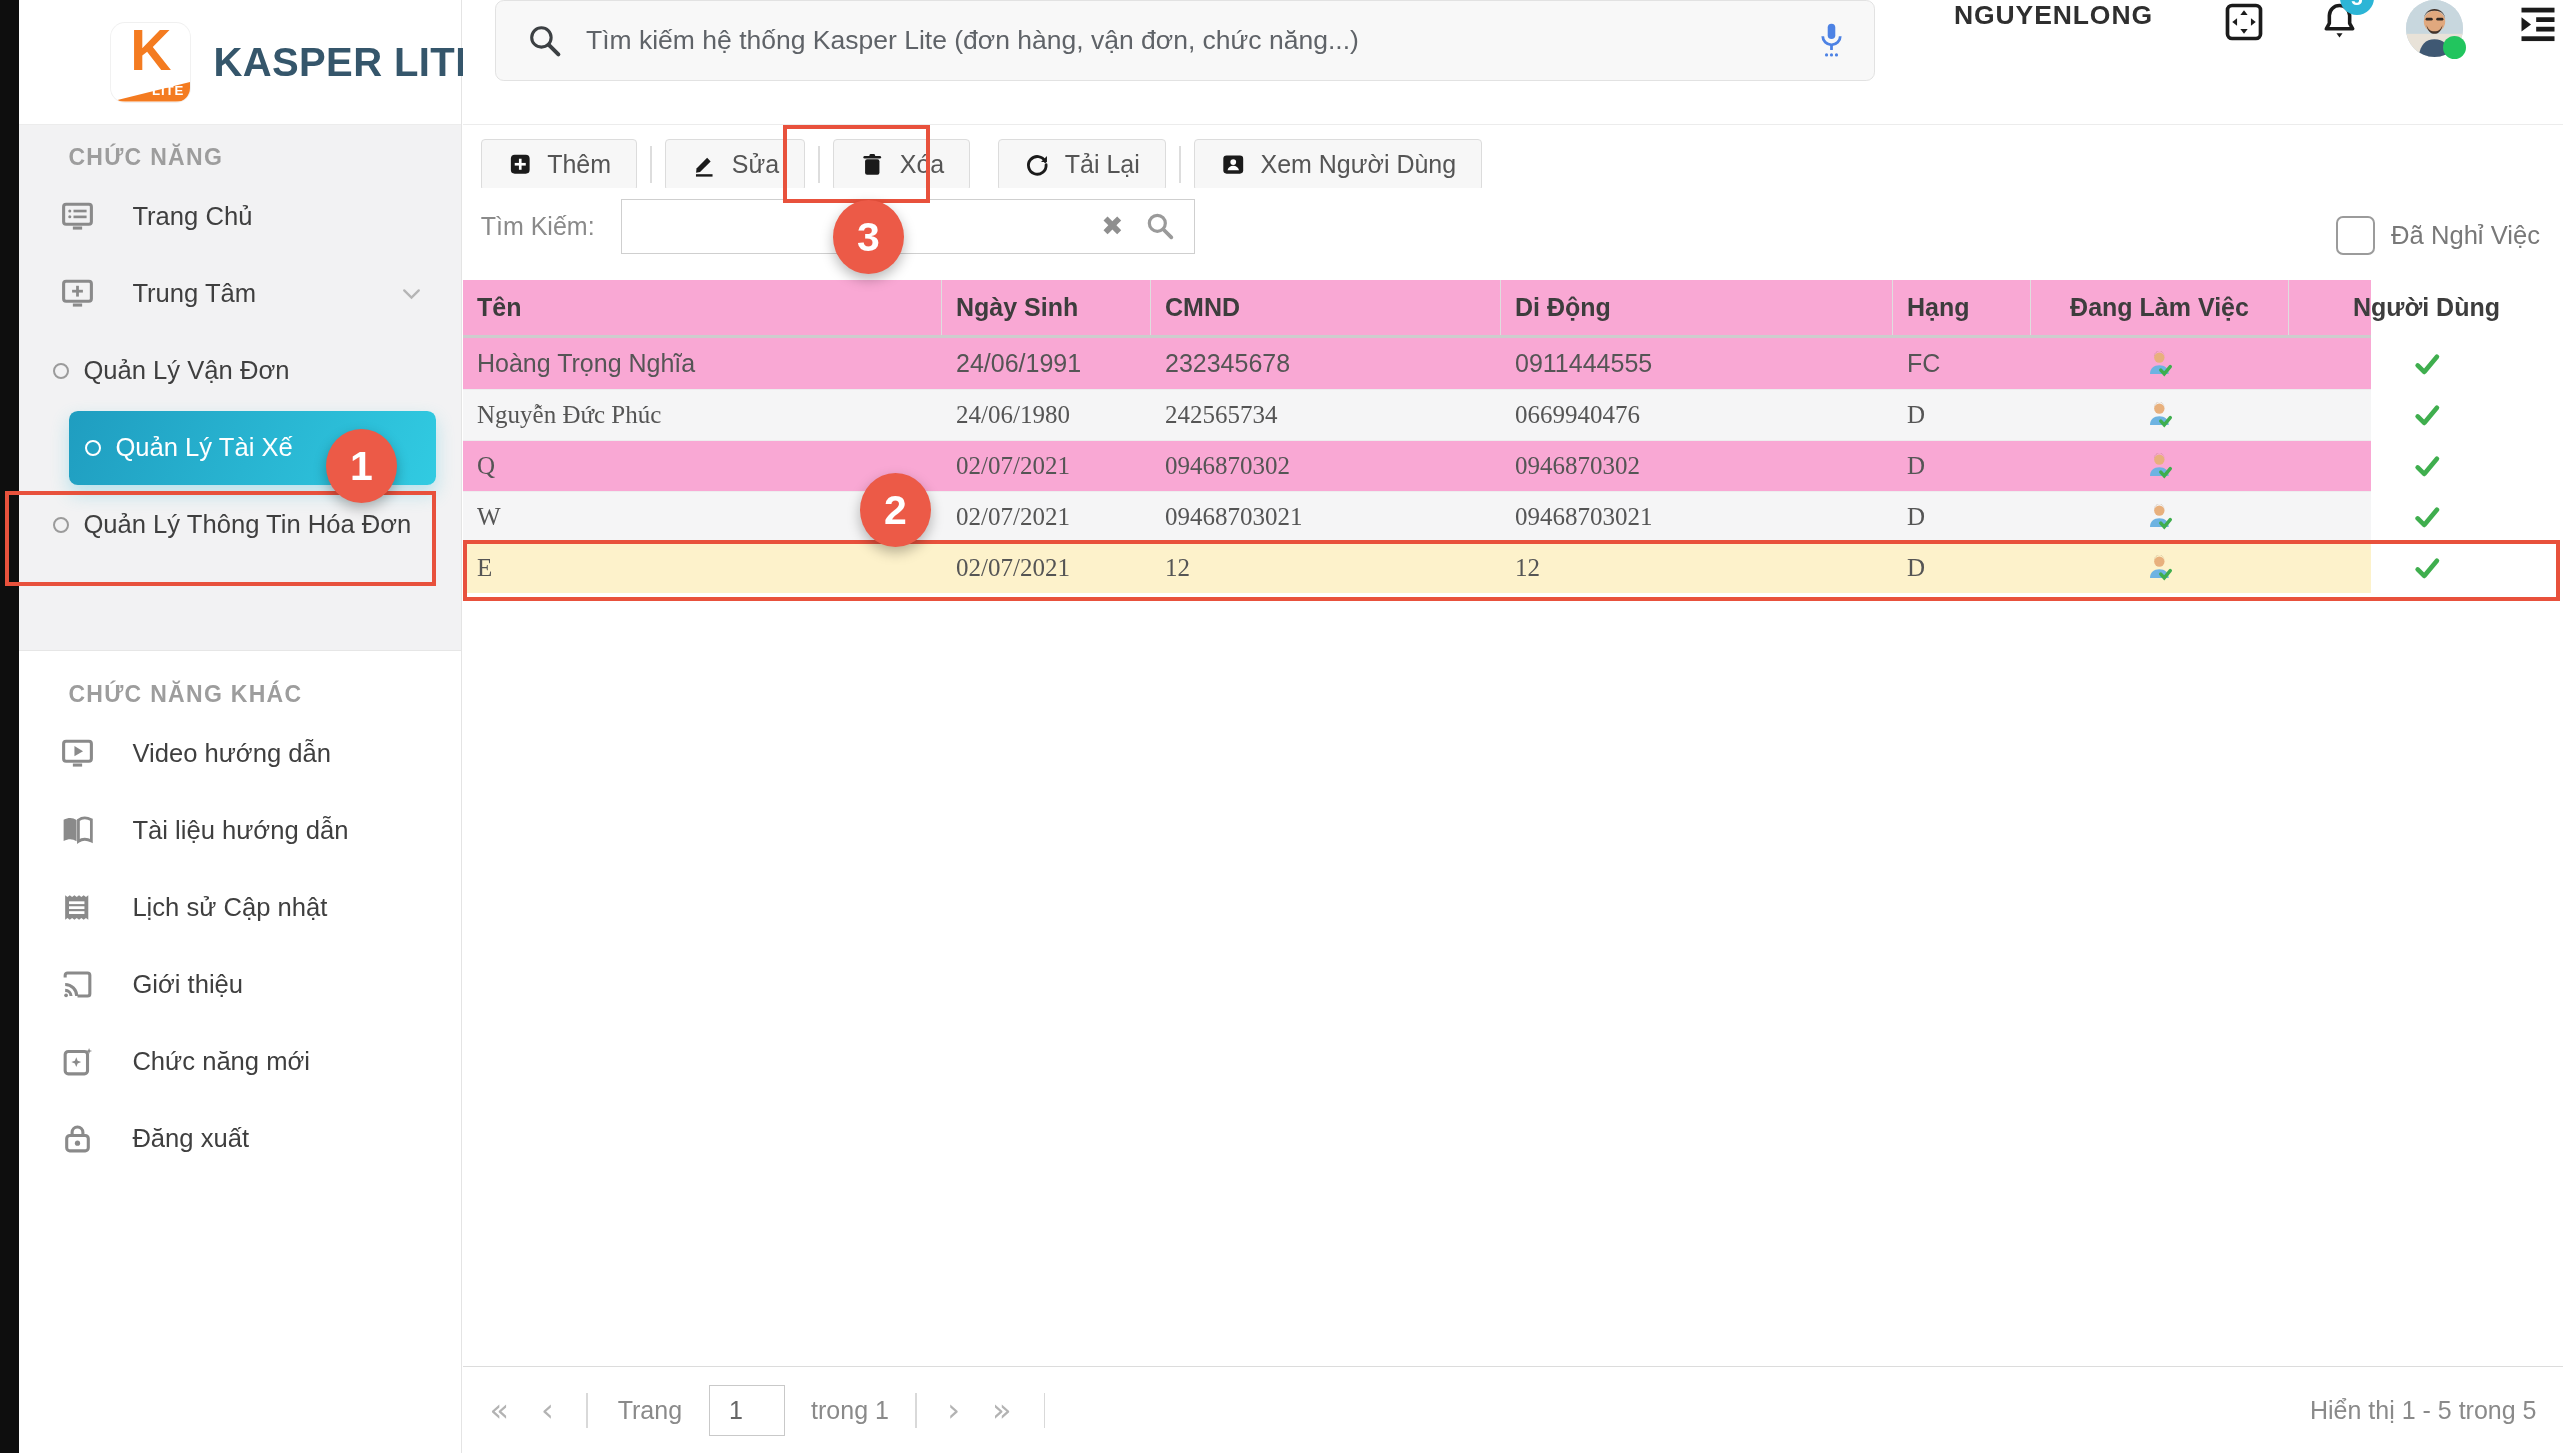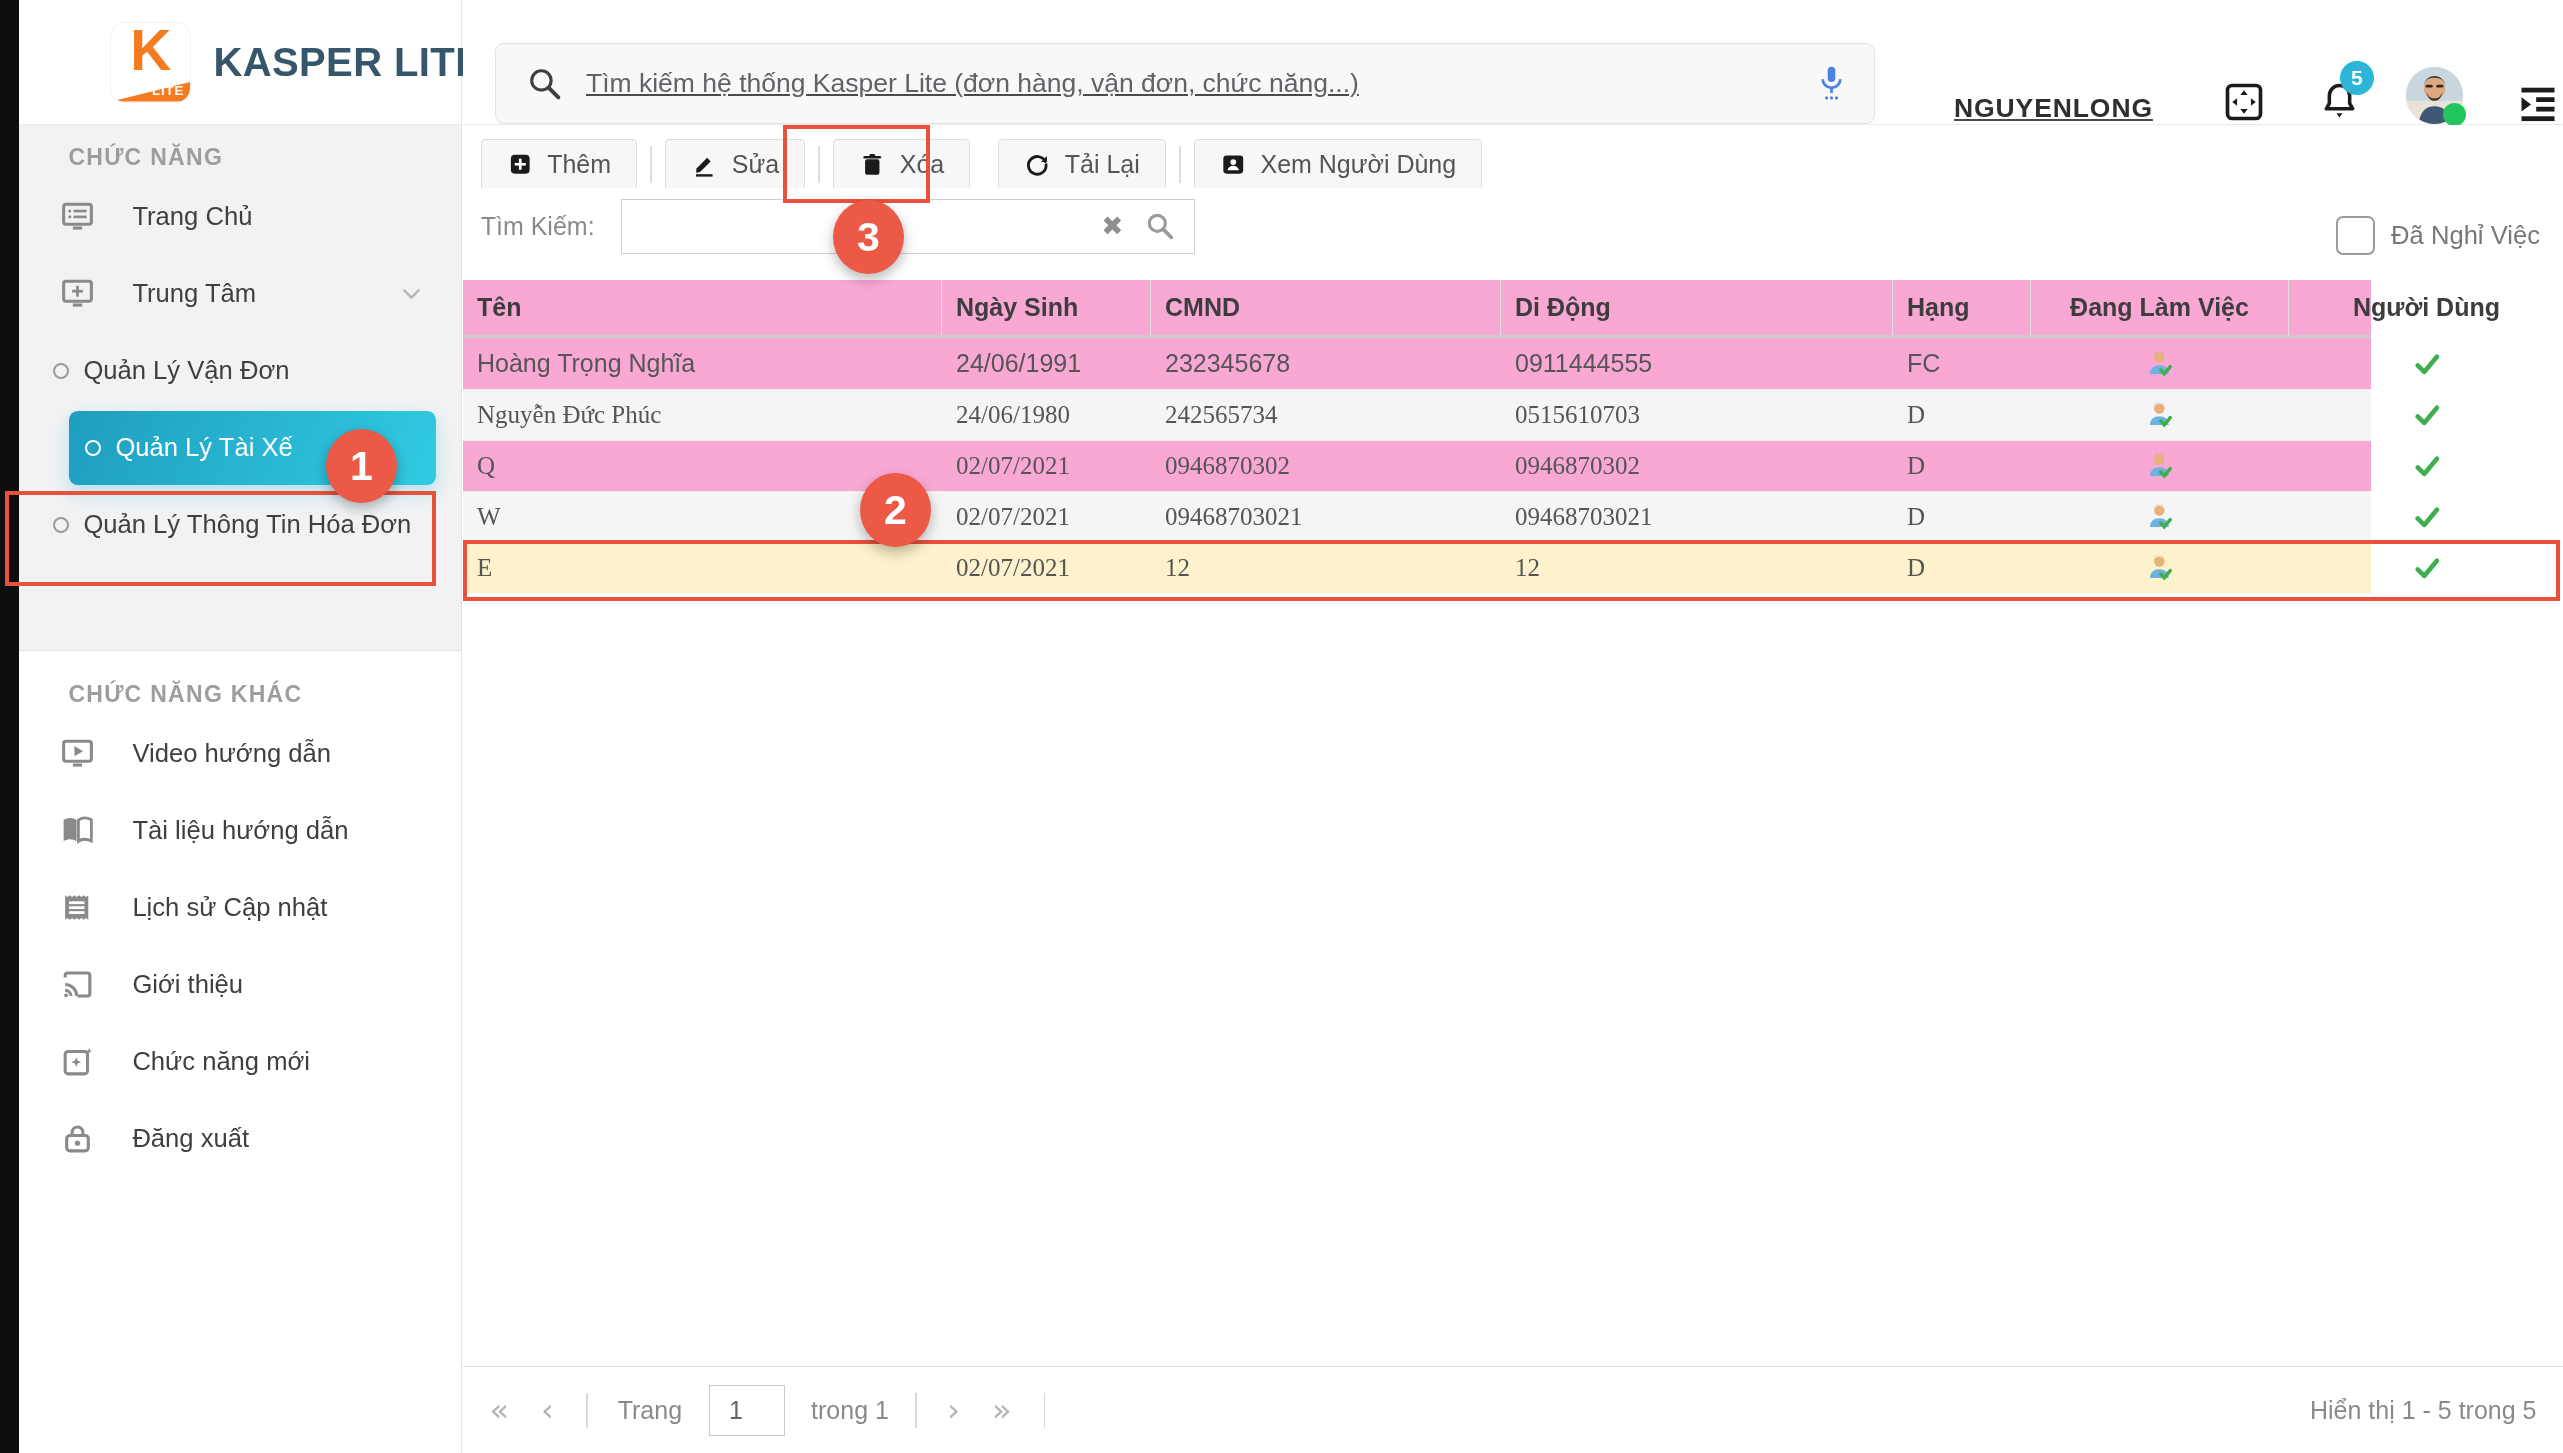--- a/index.html
+++ b/index.html
@@ -32,21 +32,21 @@
   .nav-sub .nav-label { margin-left:0; }
   .chev { margin-left:auto; margin-right:37px; }
   .nav-active-row { height:77px; display:flex; align-items:center;margin-left:16px; }
   .nav-active-bar { margin-left:34px; width:367px; height:74px; border-radius:8.8px;
      background:linear-gradient(115deg,#1f9dc0 0%,#31cbe2 100%);
      display:flex; align-items:center; padding-left:16px; box-shadow:0 8.8px 17.7px rgba(49,190,220,.30); }
   .nav-active-bar .bullet { border-color:#ffffff; }
   .nav-active-bar .nav-label { color:#ffffff; }
 
   
-  .topbar { position:absolute; left:463px; top:0; width:2100px; height:125px; background:#fff; border-bottom:0.9px solid #ececec; display:flex; align-items:flex-end; z-index:10;text-decoration:underline; }
+  .topbar { position:absolute; left:463px; top:0; width:2100px; height:125px; background:#fff; border-bottom:0.9px solid #ececec; display:flex; align-items:flex-start; z-index:10; }
   .search-box { margin-left:32px; width:1380px; height:81px; background:#f8f8f8; border:1.8px solid #e2e2e2; border-radius:8.8px; display:flex; align-items:center; padding:0 25px 0 30px; }
   .search-box input { flex:1; border:none; outline:none; background:transparent; font-size:26.5px; color:#3c4043; margin-left:23px; font-family:inherit; }
   .search-box input::placeholder { color:#5f6368; opacity:1; }
   .username { margin-left:79px; font-size:26.5px; font-weight:600; color:#2f2f2f; letter-spacing:0.9px; white-space:nowrap; }
   .tb-ic { margin-left:53px; position:relative; flex:none; cursor:pointer; display:flex; align-items:center; justify-content:center; }
   .tb-ic.first { margin-left:69px; }
   .badge { position:absolute; top:-19.4px; right:-14px; min-width:34px; height:34px; border-radius:50%; background:#2cb5d6; color:#fff; font-size:21px; font-weight:700; display:flex; align-items:center; justify-content:center; }
   .avatar-wrap { position:relative; width:57px; height:57px; margin-left:46px; flex:none; cursor:pointer; }
   .avatar { width:57px; height:57px; border-radius:50%; overflow:hidden; background:#cfdbe2; }
   .status-dot { position:absolute; right:-3.5px; bottom:-1.8px; width:23px; height:23px; border-radius:50%; background:#22c55e; }
@@ -415,21 +415,21 @@
           <svg width="28" height="28" viewBox="0 0 24 24">
             <path d="M4 13.2l5.6 5.6L20.5 5.8" fill="none" stroke="#3fae4e" stroke-width="4" stroke-linecap="round" stroke-linejoin="round"></path>
           </svg>
         </div>
     </div>
 
     <div class="trow alt">
       <div class="td">Nguyễn Đức Phúc</div>
       <div class="td">24/06/1980</div>
       <div class="td">242565734</div>
-      <div class="td">0515610703</div>
+      <div class="td">0669940476</div>
       <div class="td">D</div>
       <div class="td center">
           <svg width="32" height="32" viewBox="0 0 24 24">
             <circle cx="11.5" cy="7.2" r="3.9" fill="#e8b07d"></circle>
             <path d="M7.6 6.4a3.9 3.9 0 0 1 7.8 0c0-1.4-.8-3.9-3.9-3.9S7.6 5 7.6 6.4z" fill="#8a5a2b"></path>
             <path d="M4.5 19.5c0-4.2 2.9-6.6 7-6.6s7 2.4 7 6.6z" fill="#6db3e2"></path>
             <path d="M12.6 16.6l2.6 2.8 4.5-5.4" fill="none" stroke="#3fae4e" stroke-width="2.6" stroke-linecap="round"></path>
           </svg>
         </div>
       <div class="td center">

